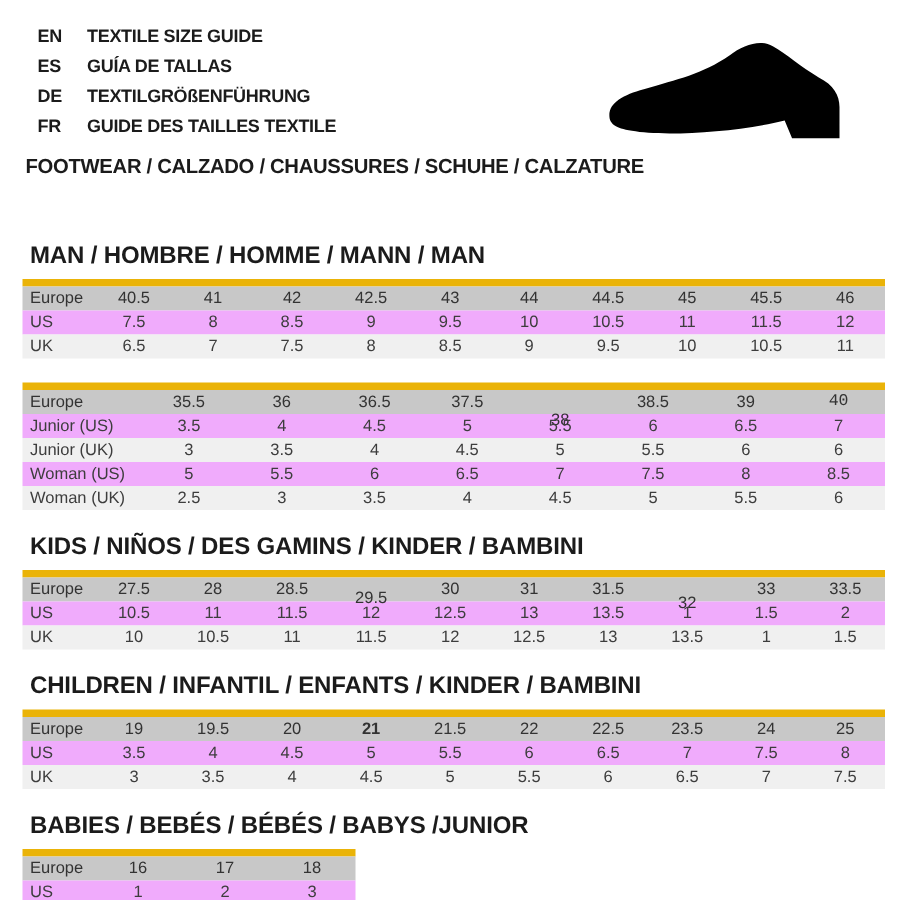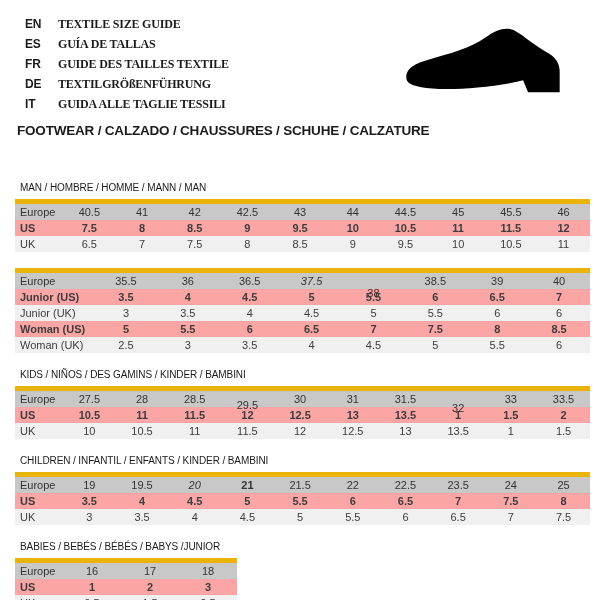--- a/index.html
+++ b/index.html
@@ -11,41 +11,41 @@
   }
   .page { padding: 14px 10px 0 15px; width: 600px; }
 
   
   .lang-block { padding-left: 10px; }
   .lang-row { display: flex; height: 20px; align-items: center; }
   .lang-code {
     width: 33px; font-weight: bold; font-size: 12px; letter-spacing: -0.2px;
   }
   .lang-title {
-    font-weight: bold; font-size: 12px; letter-spacing: -0.2px; font-family: Liberation Serif, serif;
+    font-weight: bold; font-size: 12px; letter-spacing: -0.2px;
   }
   .shoe-wrap {
     position: absolute; top: 22px; right: 18px; width: 185px; height: 84px;
   }
   .category-heading {
     margin-top: 9px; padding-left: 2px;
     font-weight: bold; font-size: 13.5px; letter-spacing: -0.2px;
   }
 
   
   .tables-area { margin-top: 0; }
   .size-section { }
   .table-title {
-    font-weight: normal; font-size: 10px; letter-spacing: -0.1px;
+    font-weight: bold; font-size: 16px; letter-spacing: -0.1px;
     margin-left: 5px; margin-bottom: 6px;
   }
   .size-table { border-top: 5px solid #eab308; }
   .t-row { display: flex; height: 16px; align-items: center; font-size: 11px; color: #3d3d3d; }
   .t-row.header { background: #c8c8c8; color: #333; }
-  .t-row.odd { background: #fca5a5; font-weight: bold; }
+  .t-row.odd { background: #f0abfc; }
   .t-row.even { background: #f0f0f0; }
   .t-label { padding-left: 5px; flex: none; }
   .t-cell { text-align: center; flex: none; }
   .sect-gap { height: 16px; }
   .gap-after-heading { height: 44px; }
 </style>
 </head>
 <body>
 
 <div class="page">
@@ -53,30 +53,26 @@
   <div class="lang-block">
     <div class="lang-row">
       <span class="lang-code">EN</span>
       <span class="lang-title">TEXTILE SIZE GUIDE</span>
     </div>
     <div class="lang-row">
       <span class="lang-code">ES</span>
       <span class="lang-title">GUÍA DE TALLAS</span>
     </div>
     <div class="lang-row">
+      <span class="lang-code">DE</span>
+      <span class="lang-title">TEXTILGRÖßENFÜHRUNG</span>
+    </div>
+    <div class="lang-row">
       <span class="lang-code">FR</span>
       <span class="lang-title">GUIDE DES TAILLES TEXTILE</span>
-    </div>
-    <div class="lang-row">
-      <span class="lang-code">DE</span>
-      <span class="lang-title">TEXTILGRÖßENFÜHRUNG</span>
-    </div>
-    <div class="lang-row">
-      <span class="lang-code">IT</span>
-      <span class="lang-title">GUIDA ALLE TAGLIE TESSILI</span>
     </div>
   </div>
 
   <div class="shoe-wrap">
     <svg viewBox="0 0 180 85" width="185" height="84" preserveAspectRatio="xMidYMid meet" aria-hidden="true">
       <path fill="#000000" d="
         M 6 58
         C 4 48 14 42 29 38
         C 52 31 68 28 87 15
         C 96 8 108 4 116 9
@@ -141,25 +137,25 @@
         </div>
       </div>
       <div class="sect-gap"></div>
       <div class="size-section">
         <div class="size-table" style="width: 575px;">
           <div class="t-row header">
             <span class="t-label" style="width: 80px;">Europe</span>
             <span class="t-cell" style="width: 61.875px;">35.5</span>
             <span class="t-cell" style="width: 61.875px;">36</span>
             <span class="t-cell" style="width: 61.875px;">36.5</span>
-            <span class="t-cell" style="width: 61.875px; font-style: italic;">37.5</span>
+            <span class="t-cell" style="width: 61.875px;">37.5</span>
             <span class="t-cell" style="width: 61.875px; margin-top: 24px;">38</span>
             <span class="t-cell" style="width: 61.875px;">38.5</span>
             <span class="t-cell" style="width: 61.875px;">39</span>
-            <span class="t-cell" style="width: 61.875px;">40</span>
+            <span class="t-cell" style="width: 61.875px; font-family: Liberation Mono, monospace;">40</span>
           </div>
           <div class="t-row odd">
             <span class="t-label" style="width: 80px;">Junior (US)</span>
             <span class="t-cell" style="width: 61.875px;">3.5</span>
             <span class="t-cell" style="width: 61.875px;">4</span>
             <span class="t-cell" style="width: 61.875px;">4.5</span>
             <span class="t-cell" style="width: 61.875px;">5</span>
             <span class="t-cell" style="width: 61.875px;">5.5</span>
             <span class="t-cell" style="width: 61.875px;">6</span>
             <span class="t-cell" style="width: 61.875px;">6.5</span>
@@ -246,21 +242,21 @@
         </div>
       </div>
       <div class="sect-gap"></div>
       <div class="size-section">
         <div class="table-title">CHILDREN / INFANTIL / ENFANTS / KINDER / BAMBINI</div>
         <div class="size-table" style="width: 575px;">
           <div class="t-row header">
             <span class="t-label" style="width: 48px;">Europe</span>
             <span class="t-cell" style="width: 52.7px;">19</span>
             <span class="t-cell" style="width: 52.7px;">19.5</span>
-            <span class="t-cell" style="width: 52.7px; font-style: italic;">20</span>
+            <span class="t-cell" style="width: 52.7px;">20</span>
             <span class="t-cell" style="width: 52.7px; font-weight: bold;">21</span>
             <span class="t-cell" style="width: 52.7px;">21.5</span>
             <span class="t-cell" style="width: 52.7px;">22</span>
             <span class="t-cell" style="width: 52.7px;">22.5</span>
             <span class="t-cell" style="width: 52.7px;">23.5</span>
             <span class="t-cell" style="width: 52.7px;">24</span>
             <span class="t-cell" style="width: 52.7px;">25</span>
           </div>
           <div class="t-row odd">
             <span class="t-label" style="width: 48px;">US</span>

